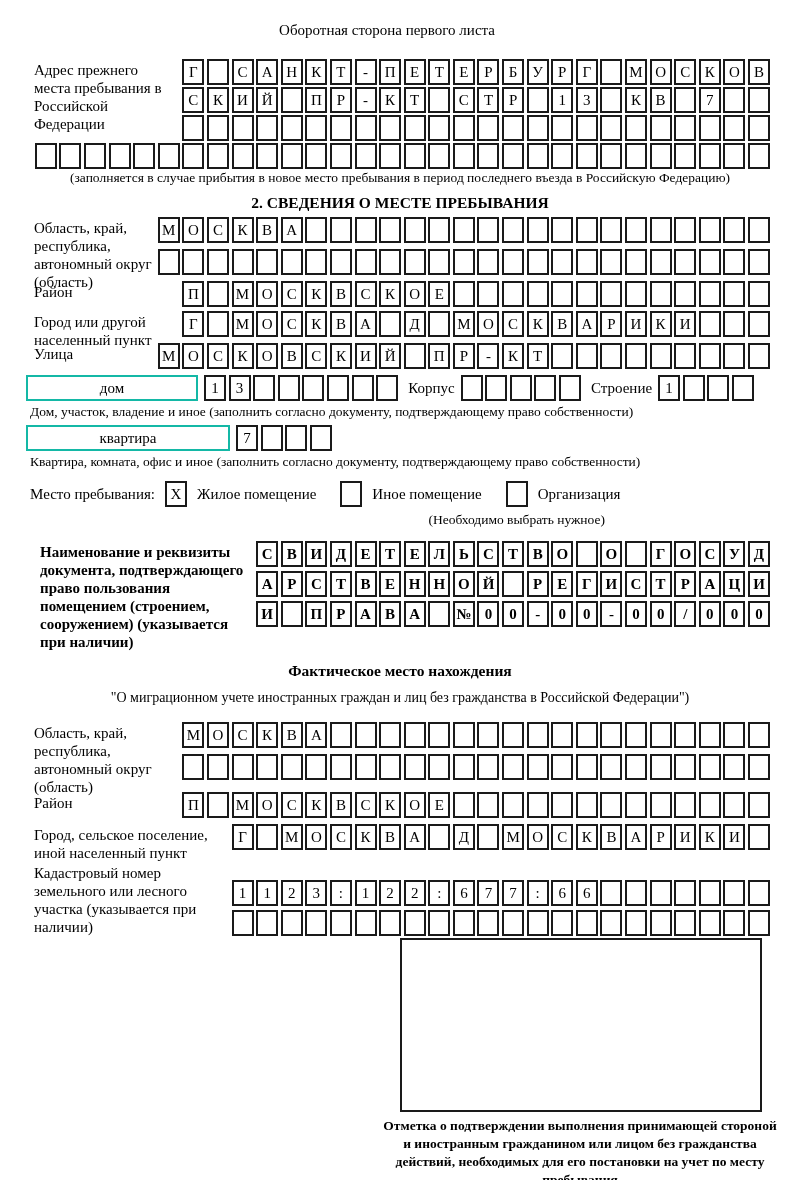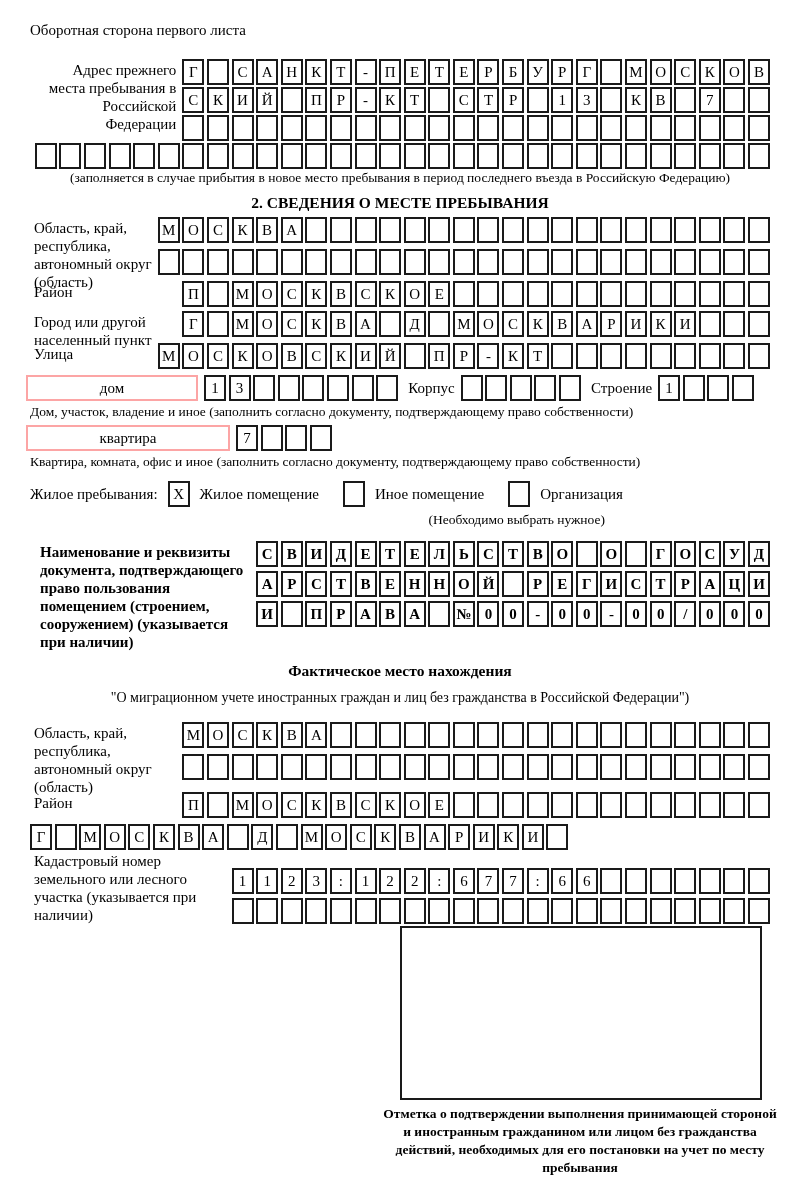--- a/index.html
+++ b/index.html
@@ -1,41 +1,41 @@
 <!DOCTYPE html>
 <html><head>
 <meta charset="utf-8">
 <style>
   html,body{margin:0;padding:0;background:#fff;}
   body{width:800px;height:1180px;overflow:hidden;color:#000;
        font-family:"Liberation Serif","DejaVu Serif",serif;font-size:15px;}
   .page{padding:8px 30px 0 30px;width:740px;position:relative;}
-  .header-note{margin-top:14px;text-align:left;padding-right:26px;font-size:15px;}
+  .header-note{margin-top:14px;text-align:center;padding-right:26px;font-size:15px;}
 
   .row{display:flex;align-items:flex-start;}
   .lbl{flex:1 1 auto;font-size:15px;line-height:18px;padding:2px 6px 0 4px;}
   .boxcol{display:flex;flex-direction:column;gap:2px;flex:0 0 auto;}
   .boxes{display:flex;gap:2.6px;justify-content:flex-end;flex:0 0 auto;}
   .boxes.left{justify-content:flex-start;}
   .cell{width:18px;height:22px;border:2px solid #1a1a1a;display:flex;align-items:center;
         justify-content:center;font-size:15px;line-height:22px;flex:0 0 auto;background:#fff;}
   .fullrow{margin-top:2px;}
   .note{font-size:13.5px;line-height:18px;}
   .center{text-align:center;}
   .sec-title{font-weight:bold;text-align:center;font-size:15.5px;line-height:20px;margin-top:6px;}
 
-  .addr-block{margin-top:20px;text-align:right;}
+  .addr-block{margin-top:20px;}
   .oblast-block{margin-top:4px;margin-bottom:-10px;}
   .oblast-block .boxcol{gap:6px;}
   .raion-block{margin-bottom:4px;}
   .gorod-block{margin-bottom:-6px;}
   .ulitsa-block{margin-bottom:6px;}
 
   .dom-row{display:flex;align-items:center;margin-bottom:2px;}
-  .longbox{border:2px solid #fca5a5;height:22px;display:flex;align-items:center;
+  .longbox{border:2px solid #14b8a6;height:22px;display:flex;align-items:center;
            justify-content:center;font-size:15px;flex:0 0 auto;}
   .dom-box{width:168px;margin-left:-4px;}
   .kv-box{width:200px;margin-left:-4px;}
   .inline-lbl{margin:0 6px 0 10px;flex:0 0 auto;}
   .gap6{margin-left:6px;}
 
   .mesto-row{display:flex;align-items:center;margin-top:10px;}
   .mesto-row .opt-gap{margin-left:24px;}
   .mesto-row .cb-lbl{margin-left:10px;}
   .mesto-note{margin-left:95px;width:480px;text-align:right;margin-top:4px;}
@@ -367,21 +367,21 @@
     <div class="boxes left gap6">
         <span class="cell">7</span>
         <span class="cell"></span>
         <span class="cell"></span>
         <span class="cell"></span>
       </div>
   </div>
   <div class="note">Квартира, комната, офис и иное (заполнить согласно документу, подтверждающему право собственности)</div>
 
   <div class="mesto-row">
-    <span>Жилое пребывания:</span>
+    <span>Место пребывания:</span>
     <span class="cell cb-lbl">X</span>
     <span class="cb-lbl">Жилое помещение</span>
     <span class="cell opt-gap"></span>
     <span class="cb-lbl">Иное помещение</span>
     <span class="cell opt-gap"></span>
     <span class="cb-lbl">Организация</span>
   </div>
   <div class="note mesto-note">(Необходимо выбрать нужное)</div>
 
   <div class="row doc-block">
@@ -546,20 +546,21 @@
         <span class="cell"></span>
         <span class="cell"></span>
         <span class="cell"></span>
         <span class="cell"></span>
         <span class="cell"></span>
         <span class="cell"></span>
       </div>
   </div>
 
   <div class="row fact-gorod">
+    <div class="lbl">Город, сельское поселение, иной населенный пункт</div>
     <div class="boxes">
         <span class="cell">Г</span>
         <span class="cell"></span>
         <span class="cell">М</span>
         <span class="cell">О</span>
         <span class="cell">С</span>
         <span class="cell">К</span>
         <span class="cell">В</span>
         <span class="cell">А</span>
         <span class="cell"></span>

